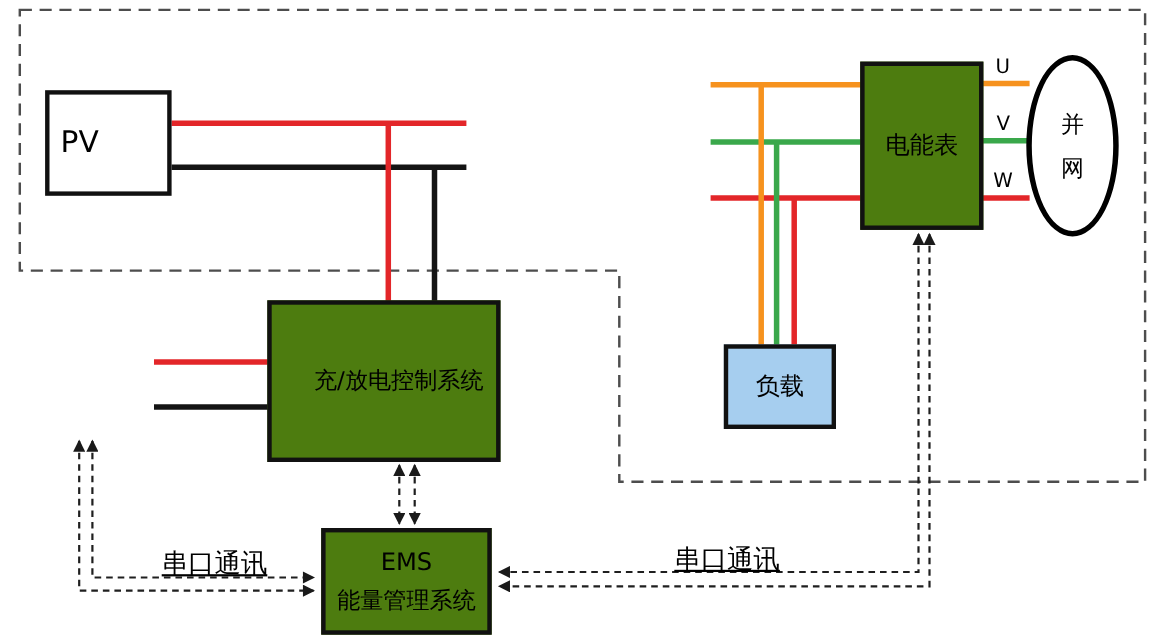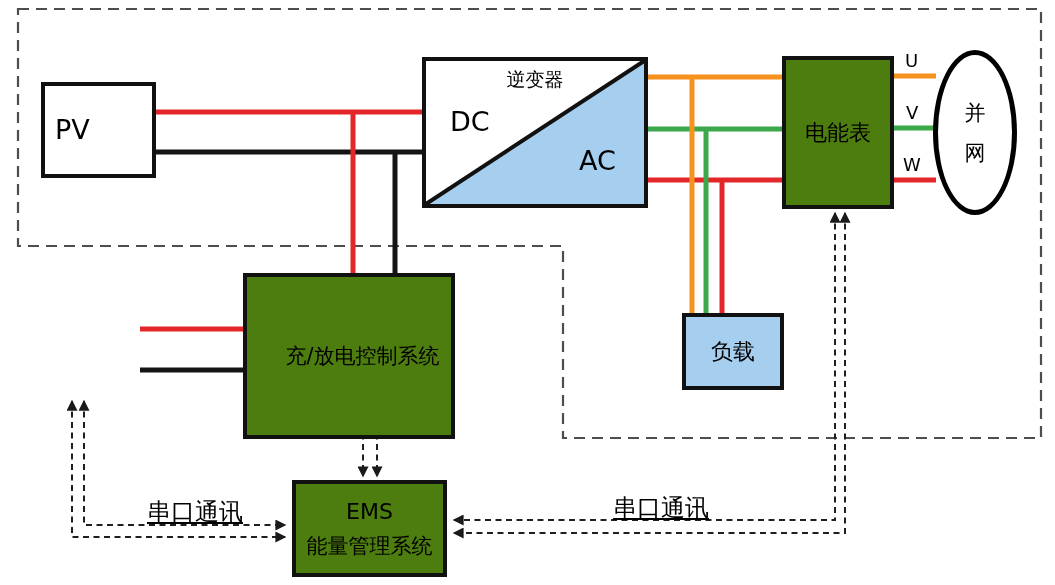--- a/index.html
+++ b/index.html
@@ -21,23 +21,23 @@
     text-align:center;
     line-height:1.25;
   }
   .bg-white  { background:#ffffff; }
   .bg-green  { background:#4d7c0f; }
   .bg-blue   { background:#a6ceef; }
 
   .pv        { left:41px;  top:82px;  width:115px; height:96px; font-size:27px; justify-content:flex-start; padding-left:10px; }
   .inverter  { left:422px; top:57px;  width:226px; height:151px; }
   .meter     { left:782px; top:56px;  width:112px; height:153px; font-size:22px; }
-  .load      { left:658px; top:313px; width:102px; height:77px;  font-size:22px;margin-left:24px; }
+  .load      { left:658px; top:313px; width:102px; height:77px;  font-size:22px; }
   .battery   { left:23px;  top:300px; width:118px; height:98px;  font-size:22px; }
-  .controller{ left:243px; top:273px; width:212px; height:166px; font-size:21px;padding-left:27px; }
+  .controller{ left:243px; top:273px; width:212px; height:147px; font-size:21px;padding-left:27px; }
   .ems       { left:292px; top:480px; width:155px; height:97px;  font-size:22px; flex-direction:column; gap:8px; }
   .ems .sub  { font-size:21px; }
 
   .grid-ellipse {
     position:absolute; left:933px; top:50px; width:84px; height:165px;
     box-sizing:border-box; border:5px solid #000; border-radius:50%;
     background:#ffffff;
     display:flex; flex-direction:column; align-items:center; justify-content:center;
     gap:12px; font-size:21px;
   }
@@ -94,29 +94,20 @@
     <path d="M363,423 V476" stroke="#1f1f1f" stroke-width="2" fill="none" stroke-dasharray="6 4.5" marker-start="url(#arr)" marker-end="url(#arr)"></path>
     <path d="M377,423 V476" stroke="#1f1f1f" stroke-width="2" fill="none" stroke-dasharray="6 4.5" marker-start="url(#arr)" marker-end="url(#arr)"></path>
     <path d="M835,213 V520 H454" stroke="#1f1f1f" stroke-width="2" fill="none" stroke-dasharray="6 4.5" marker-start="url(#arr)" marker-end="url(#arr)"></path>
     <path d="M845,213 V533 H454" stroke="#1f1f1f" stroke-width="2" fill="none" stroke-dasharray="6 4.5" marker-start="url(#arr)" marker-end="url(#arr)"></path>
   </svg>
 
   <div class="node pv bg-white">
     <span>PV</span>
   </div>
 
-  <div class="node inverter bg-white">
-    <svg class="inv-svg" viewBox="0 0 218 143" preserveAspectRatio="none">
-      <polygon points="218,0 218,143 0,143" fill="#a6ceef"></polygon>
-      <line x1="218" y1="0" x2="0" y2="143" stroke="#111" stroke-width="4"></line>
-    </svg>
-    <span class="inv-title">逆变器</span>
-    <span class="inv-dc">DC</span>
-    <span class="inv-ac">AC</span>
-  </div>
 
   <div class="node meter bg-green">
     <span>电能表</span>
   </div>
 
   <div class="grid-ellipse">
     <span>并</span>
     <span>网</span>
   </div>
 

